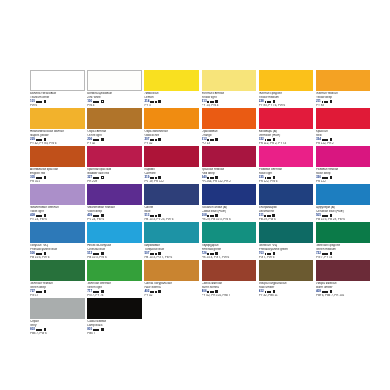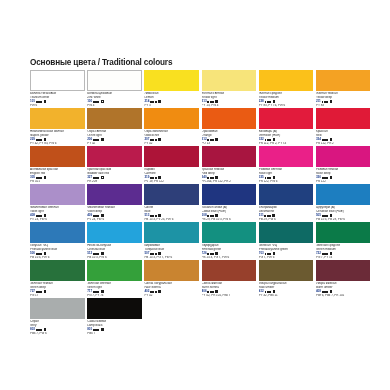--- a/index.html
+++ b/index.html
@@ -115,21 +115,20 @@
     color: #333333;
     white-space: nowrap;
     overflow: hidden;
     letter-spacing: -0.05px;
   }
 </style>
 </head>
 <body>
 
 <div id="page">
-  <div id="chart-title">Основные цвета / Traditional colours</div>
   <div id="swatch-grid">
       <div class="swatch-cell">
         <div class="swatch-chip outlined" style="background: rgb(255, 255, 255);"></div>
         <div class="swatch-info">
           <div class="name-ru">Белила титановые</div>
           <div class="name-en">Titanium white</div>
           <div class="code-line">
             <span class="code-num">101</span>
             <span class="stars">
               <span class="star"></span>

